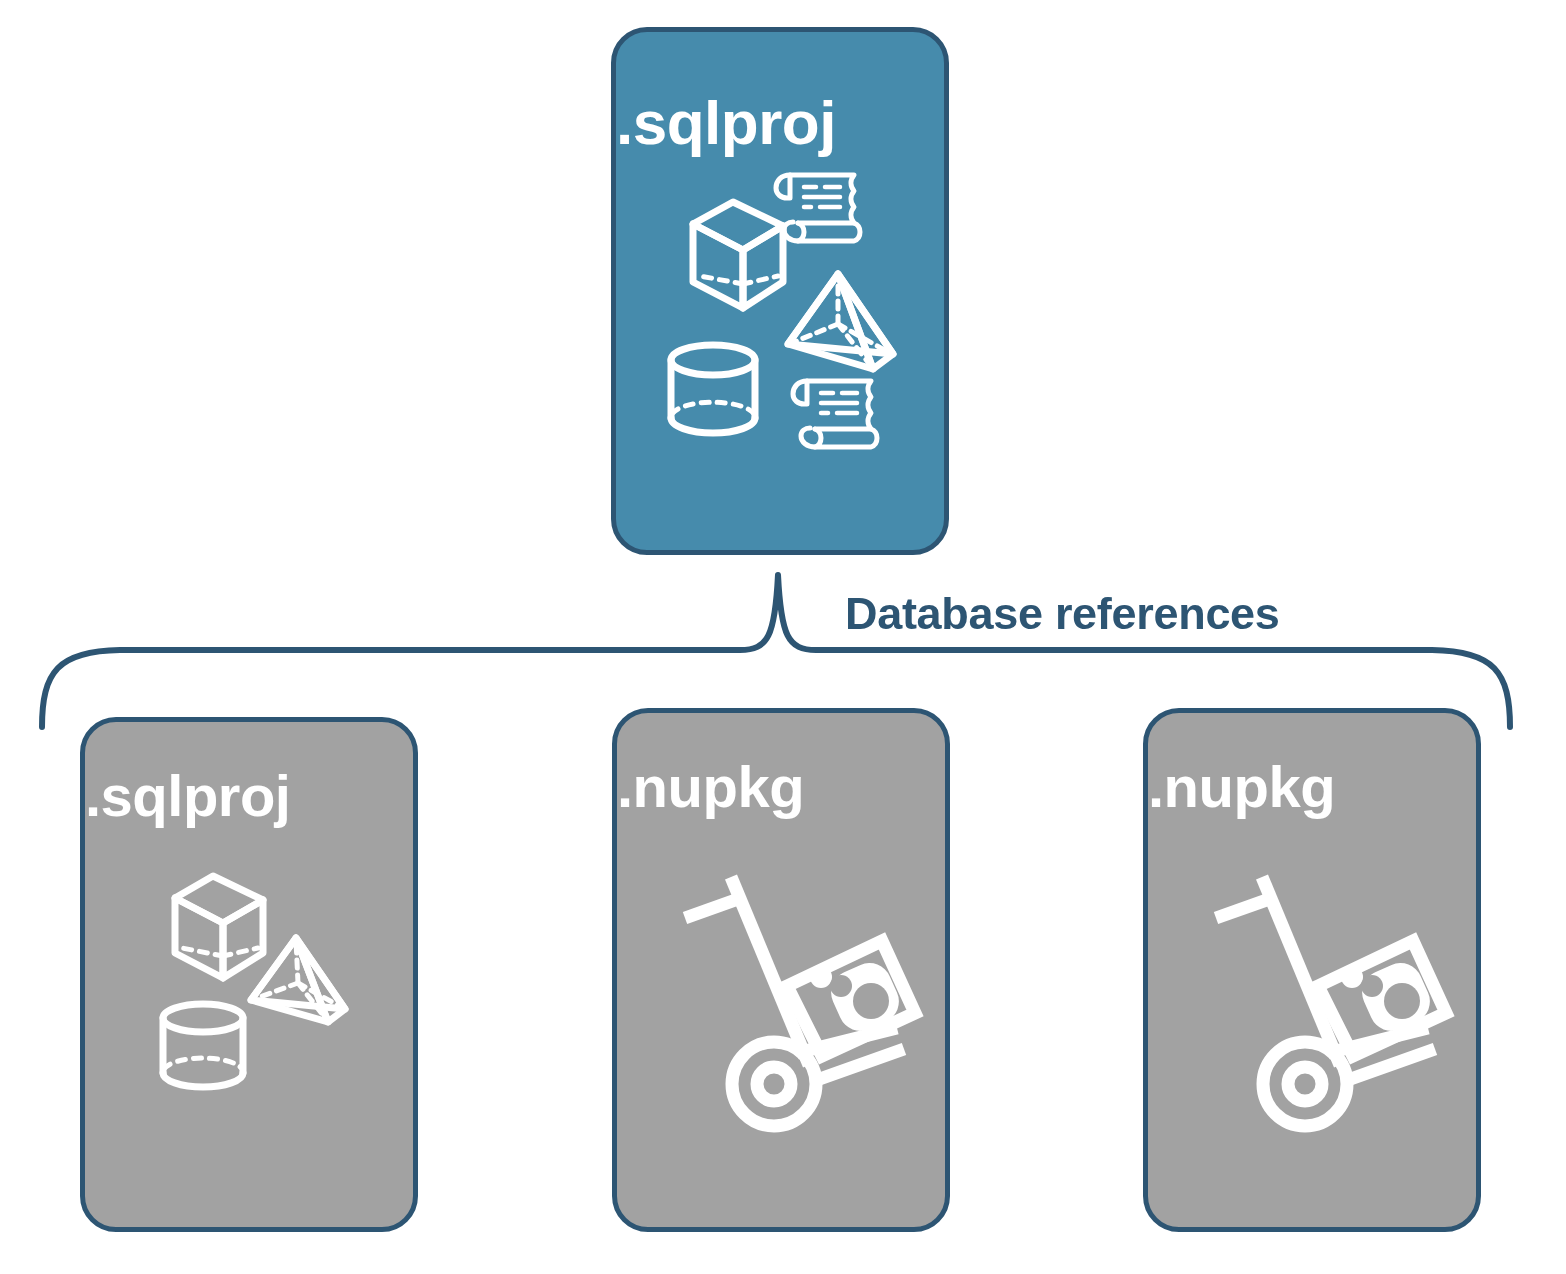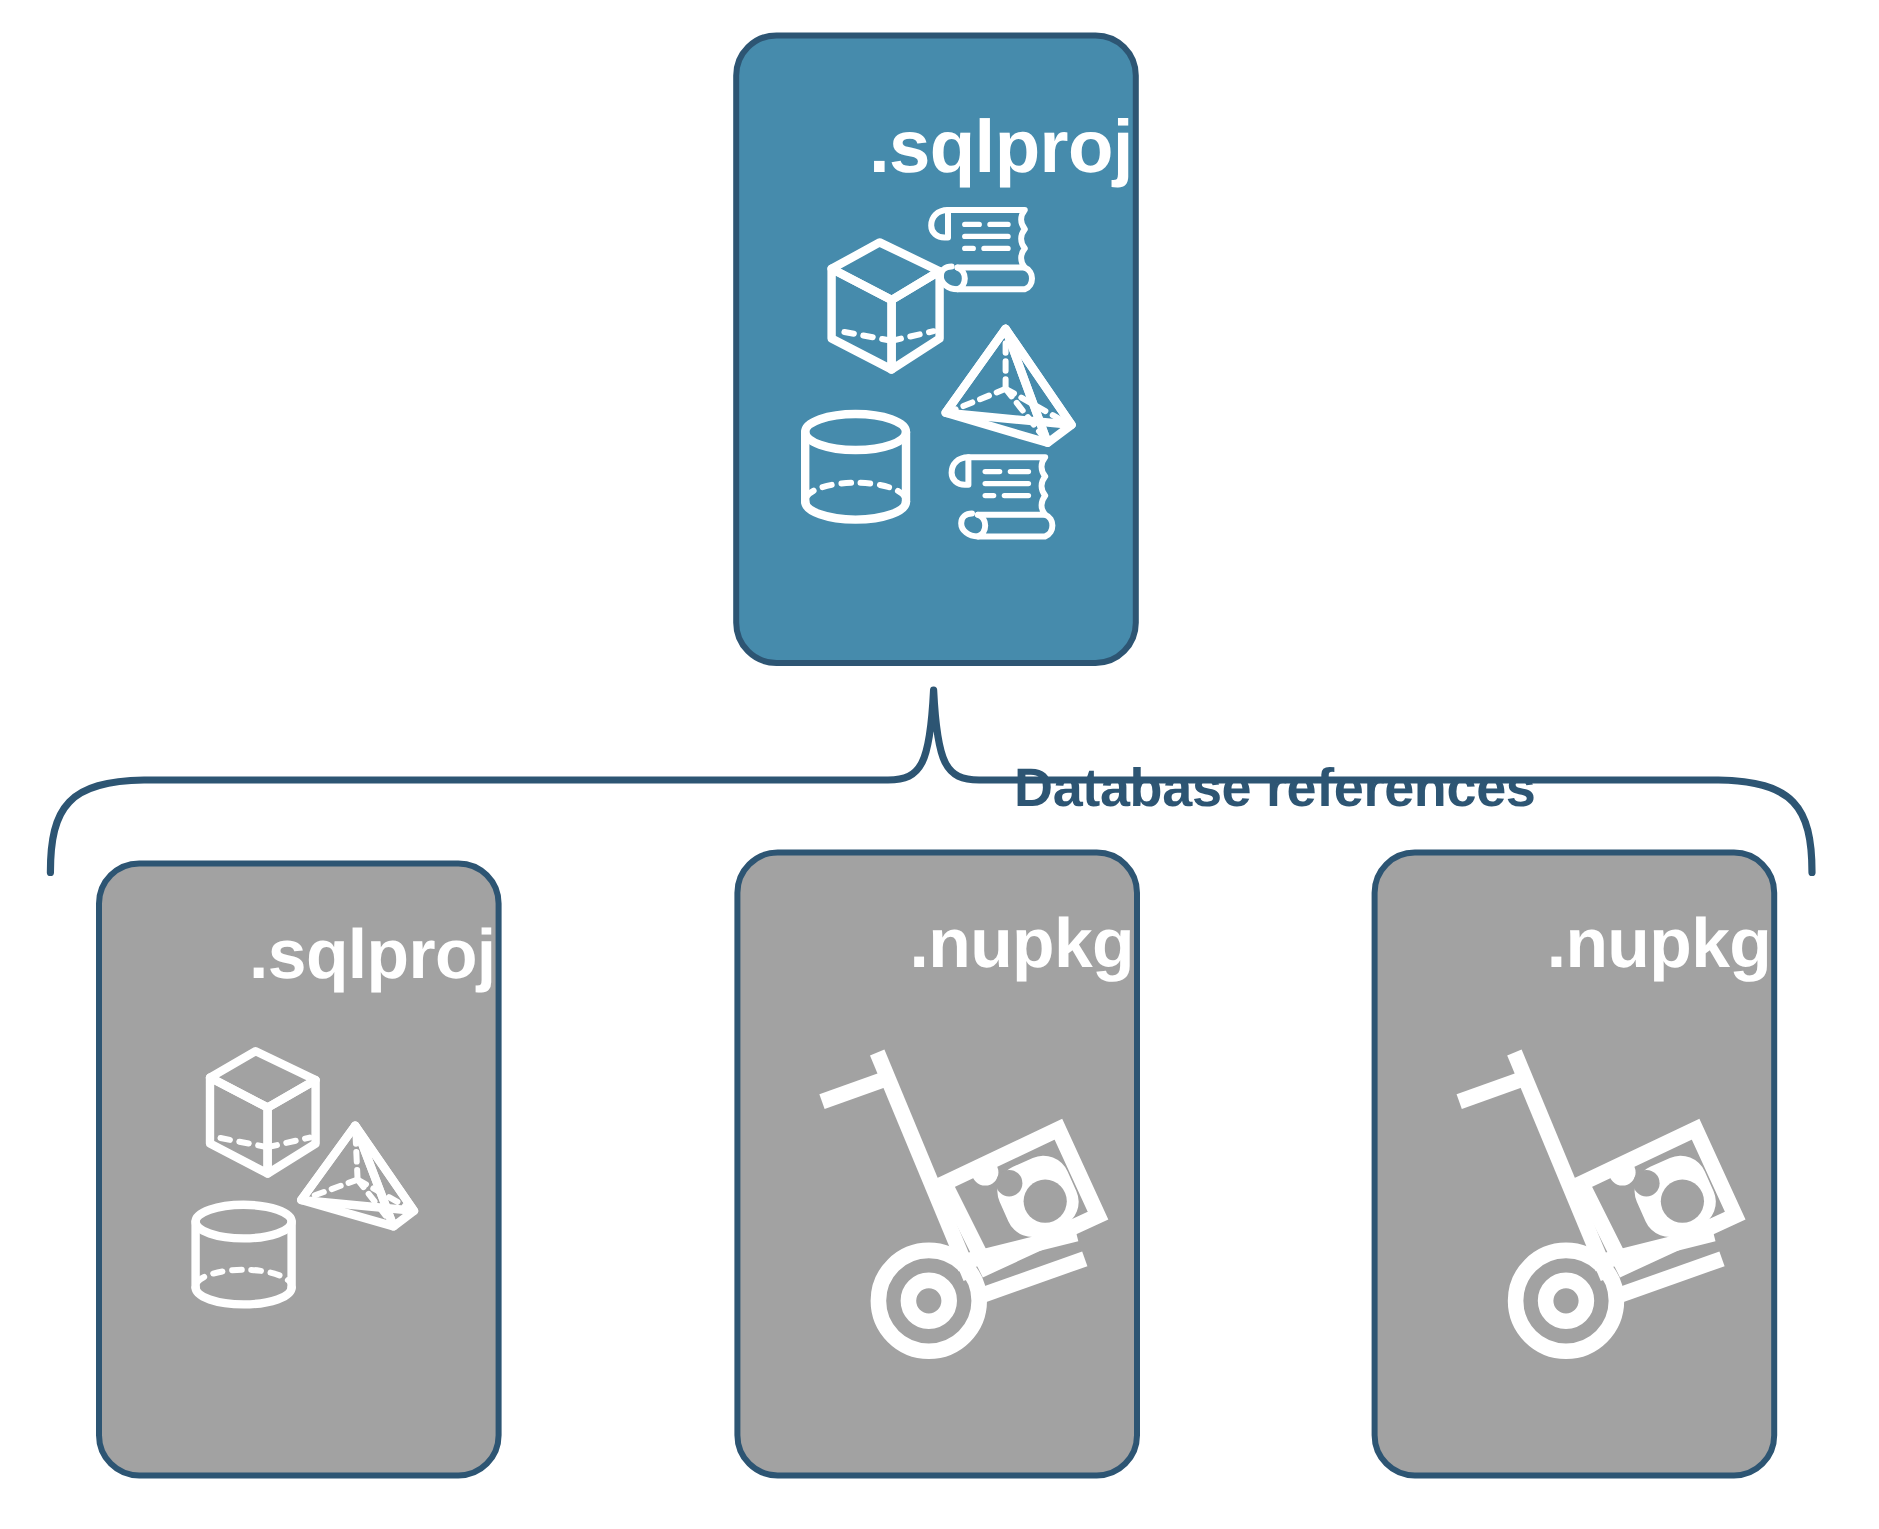--- a/index.html
+++ b/index.html
@@ -16,42 +16,41 @@
     box-sizing:border-box;
     border:5px solid #2d5573;
     display:block;
   }
   .card.blue{background:#468bac;}
   .card.gray{background:#a2a2a2;}
 
   .card-title{
     position:absolute;
     left:0;right:0;
-    text-align:right;
+    text-align:left;
     color:#ffffff;
     font-weight:bold;
     letter-spacing:-0.5px;
     user-select:none;
   }
   #card-top .card-title{top:55px;font-size:62px;}
   .card.gray .card-title{top:40px;font-size:58px;}
 
   .icon-wrap{position:absolute;}
 
   .brace-layer{position:absolute;left:0;top:0;width:1566px;height:1274px;pointer-events:none;}
 
   .brace-label{
     position:absolute;
     color:#2d5573;
     font-weight:bold;
     font-size:45px;
     letter-spacing:-0.3px;
     white-space:nowrap;
     user-select:none;
-    margin-top:43px;
   }
 </style>
 </head>
 <body>
 
 <div id="stage">
 
   <div class="card blue" id="card-top" style="left:611px;top:27px;width:338px;height:528px;">
     <div class="card-title">.sqlproj</div>
 

